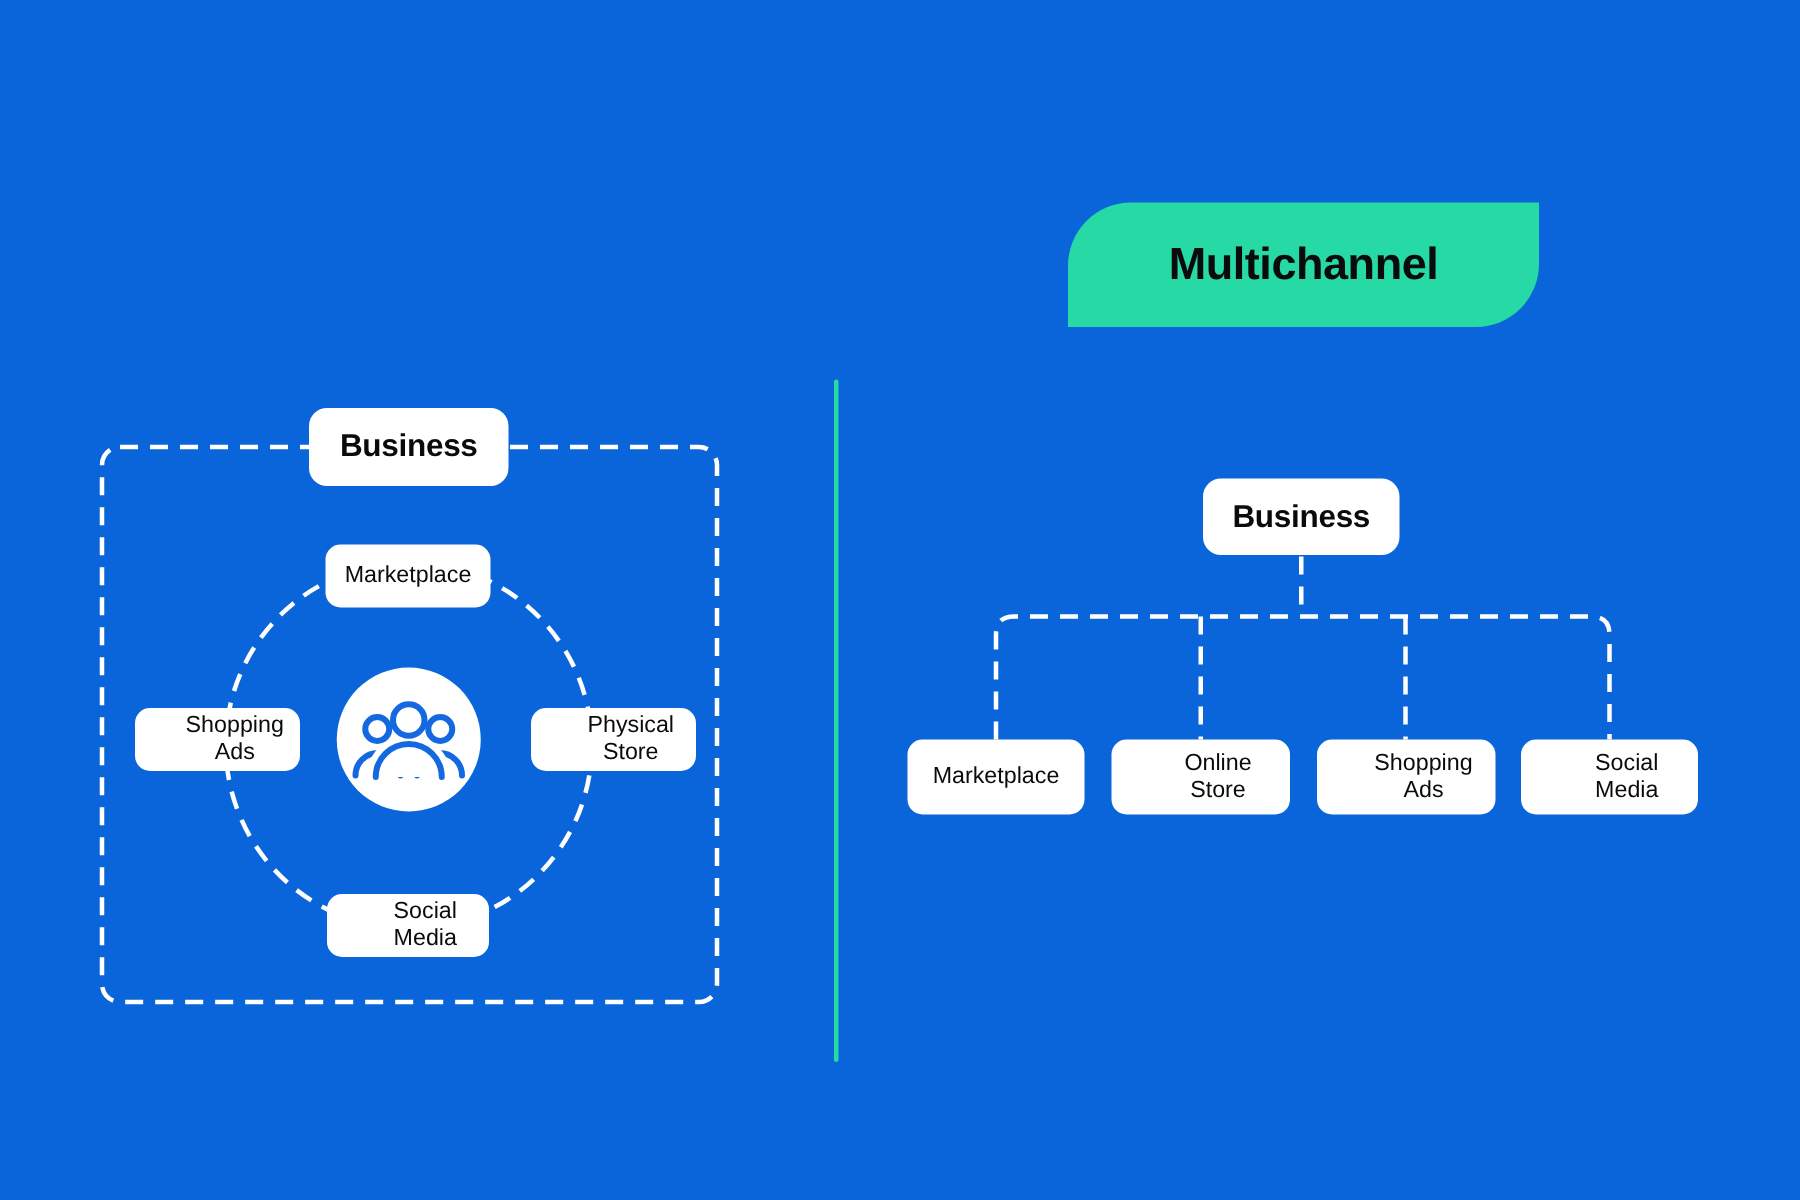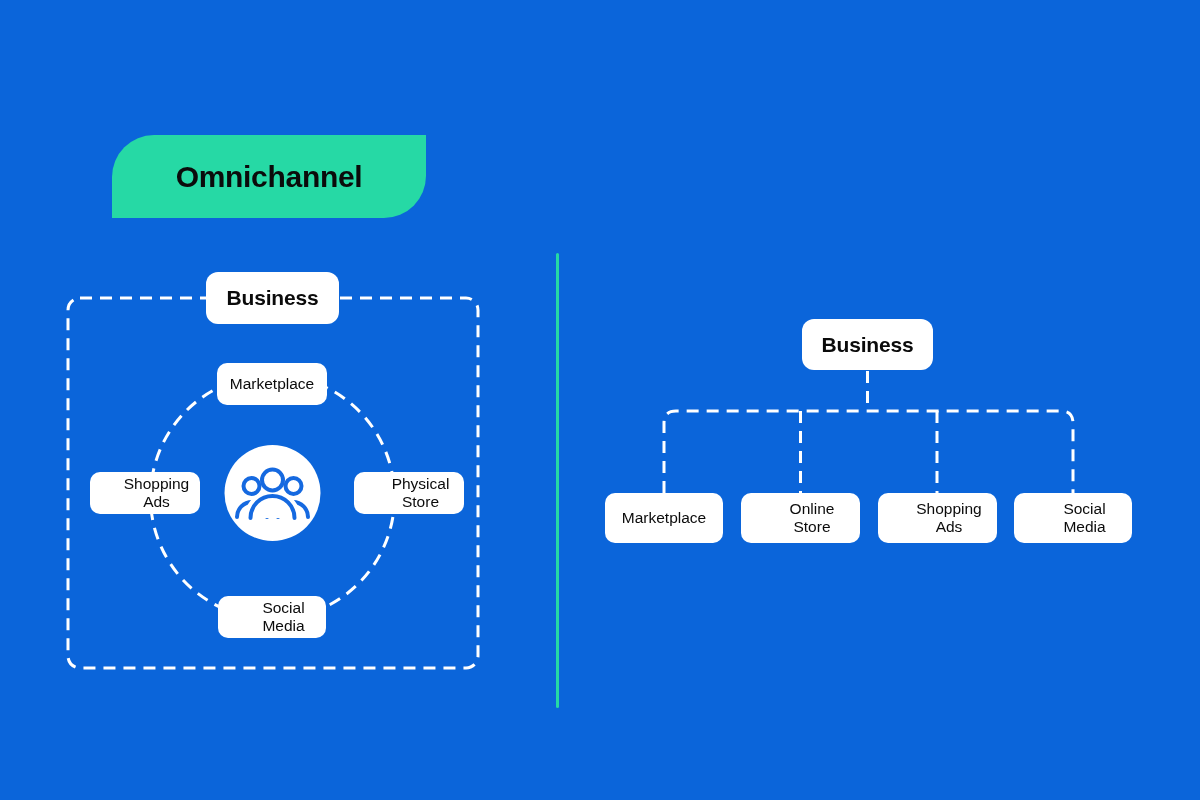--- a/index.html
+++ b/index.html
@@ -90,22 +90,22 @@
     </g>
 
     <g stroke="#ffffff" stroke-width="3" fill="none" stroke-dasharray="12 8">
       <path d="M 867.5 371 L 867.5 411"></path>
       <path d="M 664 493 L 664 423 Q 664 411 676 411 L 1061 411 Q 1073 411 1073 423 L 1073 493"></path>
       <path d="M 800.5 411 L 800.5 493"></path>
       <path d="M 937 411 L 937 493"></path>
     </g>
   </svg>
 
-  <div class="badge badge-left">
-    <span>Omnichannel</span>
+  <div class="badge badge-right">
+    <span>Multichannel</span>
   </div>
 
   <div class="divider"></div>
 
   <div class="business biz-left">
     <span>Business</span>
   </div>
   <div class="node n-l-marketplace">
     <span>Marketplace</span>
   </div>

